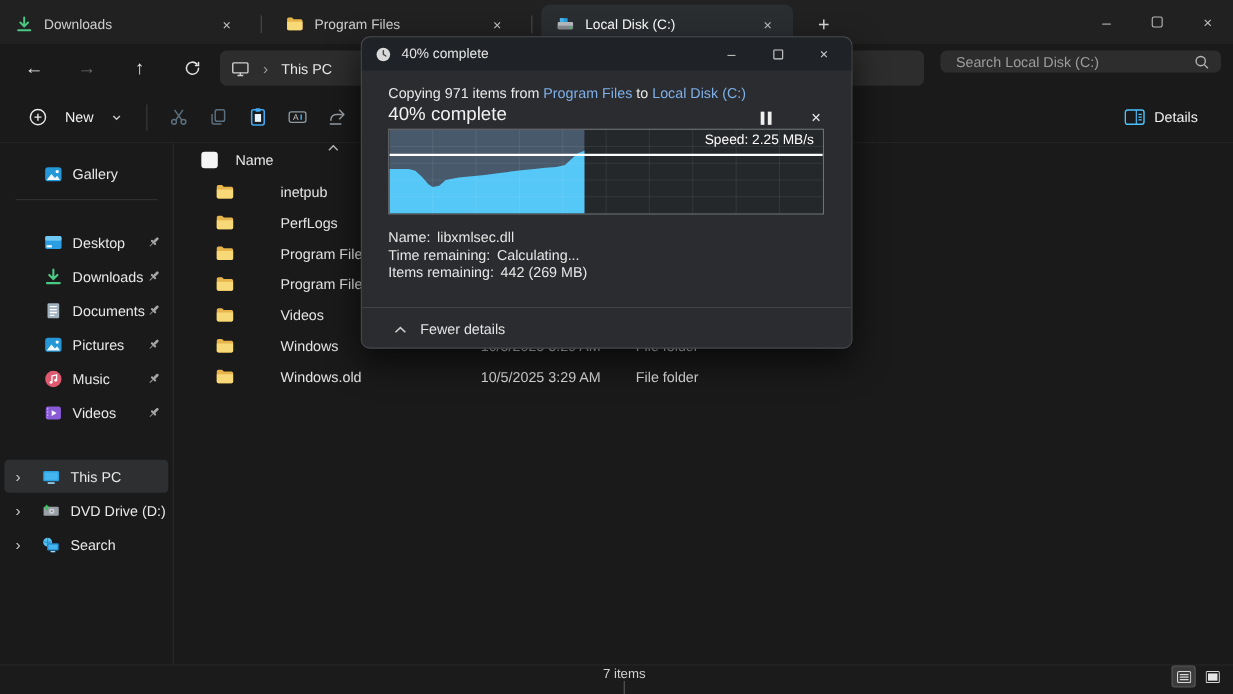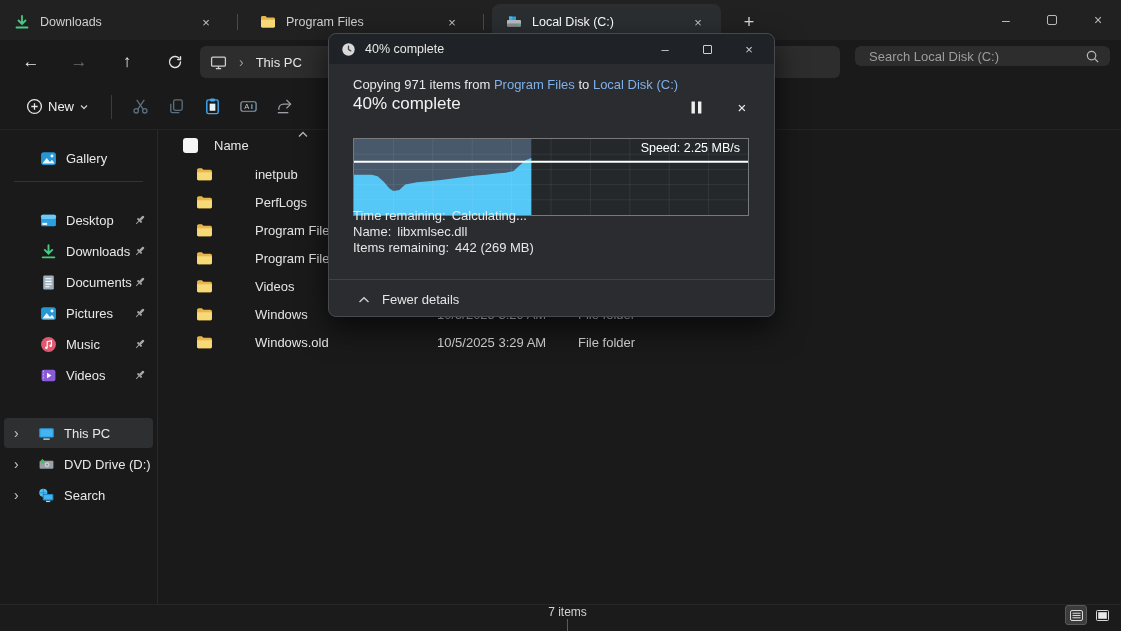--- a/index.html
+++ b/index.html
@@ -29,21 +29,21 @@
   .navbtn { width:34px; height:34px; margin-left:14px; display:flex; align-items:center; justify-content:center; font-size:17px; color:#e8e8e8; border-radius:4px; }
   .navbtn.disabled { color:#6b6b6b; }
   .addressbar { position:absolute; left:200px; top:6px; width:640px; height:32px; background:#2d2d2d; border-radius:6px; display:flex; align-items:center; padding:0 10px; }
   .addressbar .crumb-sep { color:#9a9a9a; margin:0 12px; font-size:14px; }
   .searchbar { position:absolute; left:855px; top:6px; width:255px; height:20px; background:#2d2d2d; border-radius:6px; display:flex; align-items:center; padding:0 10px 0 14px; }
   .searchbar input { flex:1; background:transparent; border:none; outline:none; color:#e6e6e6; font-family:inherit; font-size:13px; }
   .searchbar input::placeholder { color:#9d9d9d; }
 
   
   .toolbar { position:absolute; left:0; top:84px; width:1121px; height:46px; display:flex; align-items:center; border-bottom:1px solid #242424; }
-  .newbtn { display:flex; align-items:center; gap:5px; height:34px; padding:0 12px; margin-left:14px; border-radius:4px; color:#f0f0f0; }
+  .newbtn { display:flex; align-items:center; gap:16px; height:34px; padding:0 12px; margin-left:14px; border-radius:4px; color:#f0f0f0; }
   .tooldiv { width:1px; height:24px; background:#3c3c3c; margin:0 10px; }
   .toolico { width:36px; height:34px; display:flex; align-items:center; justify-content:center; border-radius:4px; }
   .detailsbtn { position:absolute; right:22px; display:flex; align-items:center; gap:8px; height:34px; padding:0 10px; border-radius:4px; color:#f0f0f0; }
 
   
   .sidebar { position:absolute; left:0; top:130px; width:157px; bottom:27px; }
   .side-item { height:30px; display:flex; align-items:center; position:relative; padding-left:36px; margin:1px 4px; border-radius:4px; color:#e8e8e8; white-space:nowrap; overflow:hidden; }
   .side-item.selected { background:#2d2f31; }
   .side-item .sicon { width:17px; height:17px; margin-right:9px; flex:0 0 auto; }
   .side-item .chev { position:absolute; left:10px; color:#c8c8c8; font-size:14px; }
@@ -79,21 +79,21 @@
   .dtitle .dticon { width:15px; height:15px; margin-right:9px; }
   .dtitle .dtlabel { font-size:12.5px; color:#e8e8e8; }
   .dcontrols { position:absolute; right:4px; top:0; height:30px; display:flex; }
   .dc { width:42px; height:30px; display:flex; align-items:center; justify-content:center; color:#cfcfcf; font-size:13px; }
   .dc .maxbox { width:9px; height:9px; border:1px solid #cfcfcf; border-radius:1px; }
   .copyline { position:absolute; left:24px; top:43px; font-size:13px; color:#e8e8e8; white-space:nowrap; }
   .copyline .link { color:#7fb0e8; }
   .dheading { position:absolute; left:24px; top:60px; font-size:17px; color:#f2f2f2; }
   .dpause { position:absolute; left:354px; top:61px; width:26px; height:24px; display:flex; align-items:center; justify-content:center; border-radius:4px; }
   .dcancel { position:absolute; left:400px; top:61px; width:26px; height:24px; display:flex; align-items:center; justify-content:center; color:#f0f0f0; font-size:15px; border-radius:4px; }
-  .chartbox { position:absolute; left:24px; top:104px; width:396px; height:78px; border:1px solid #77797c; background:#25282b;text-align:center; }
+  .chartbox { position:absolute; left:24px; top:83px; width:396px; height:78px; border:1px solid #77797c; background:#25282b;text-align:center; }
   .chartbox svg { width:100%; height:100%; }
   .speedlabel { position:absolute; right:8px; top:2px; font-size:12.5px; color:#ffffff; }
   .ddetails { position:absolute; left:24px; top:174px; font-size:13px; color:#e6e6e6; line-height:16px; }
   .ddetails .dval { margin-left:6px; }
   .ddivider { position:absolute; left:0; top:245px; width:100%; border-top:1px solid #404245; }
   .fewer { position:absolute; left:29px; top:258px; display:flex; align-items:center; gap:12px; color:#e4e4e4; font-size:13px; }
 </style>
 </head>
 <body>
 
@@ -206,20 +206,27 @@
         <text x="8.2" y="13" font-size="8" fill="#c8c8c8" text-anchor="middle" font-family="Liberation Sans, sans-serif">A</text>
         <path d="M13.5 7.5v5" stroke="#3fa9f5" stroke-width="1.4"></path>
       </svg>
   </div>
   <div class="toolico">
     <svg width="19" height="19" viewBox="0 0 20 20" fill="none" stroke="#9aa0a6" stroke-width="1.4">
         <path d="M12 3l4.5 4.5L12 12" stroke-linejoin="round"></path>
         <path d="M16.5 7.5H9a5 5 0 0 0-5 5v1"></path>
         <path d="M3 16.5h11"></path>
       </svg>
+  </div>
+  <div class="detailsbtn">
+    <svg width="19" height="15" viewBox="0 0 19 15" fill="none" stroke="#4cc2ff" stroke-width="1.3">
+        <rect x="1" y="1" width="17" height="13" rx="2"></rect>
+        <path d="M11 1v13M13 5h3M13 7.5h3M13 10h3" stroke-width="1"></path>
+      </svg>
+    <span>Details</span>
   </div>
 </div>
 
 <div class="sidebar">
   <div style="height:12px"></div>
   <div class="side-item">
     <span class="sicon">
       <svg viewBox="0 0 16 16">
           <rect x="1" y="2" width="14" height="12" rx="2.5" fill="#2596d6"></rect>
           <circle cx="11.3" cy="5.6" r="1.4" fill="#ffffff"></circle>
@@ -540,22 +547,22 @@
         <line x1="0" y1="15.2" x2="394" y2="15.2" stroke="rgba(255,255,255,0.07)" stroke-width="1"></line>
         <line x1="0" y1="30.4" x2="394" y2="30.4" stroke="rgba(255,255,255,0.07)" stroke-width="1"></line>
         <line x1="0" y1="45.6" x2="394" y2="45.6" stroke="rgba(255,255,255,0.07)" stroke-width="1"></line>
         <line x1="0" y1="60.8" x2="394" y2="60.8" stroke="rgba(255,255,255,0.07)" stroke-width="1"></line>
         <line x1="0" y1="22.800000000000004" x2="394" y2="22.800000000000004" stroke="#ffffff" stroke-width="2"></line>
       </svg>
     <div class="speedlabel">Speed: 2.25 MB/s</div>
   </div>
 
   <div class="ddetails">
+    <div><span>Name:</span><span class="dval">libxmlsec.dll</span></div>
     <div><span>Time remaining:</span><span class="dval">Calculating...</span></div>
-    <div><span>Name:</span><span class="dval">libxmlsec.dll</span></div>
     <div><span>Items remaining:</span><span class="dval">442 (269 MB)</span></div>
   </div>
 
   <div class="ddivider"></div>
   <div class="fewer">
     <svg width="12" height="8" viewBox="0 0 12 8" fill="none" stroke="#cfcfcf" stroke-width="1.4">
         <path d="M1.5 6L6 1.8 10.5 6"></path>
       </svg>
     <span>Fewer details</span>
   </div>

